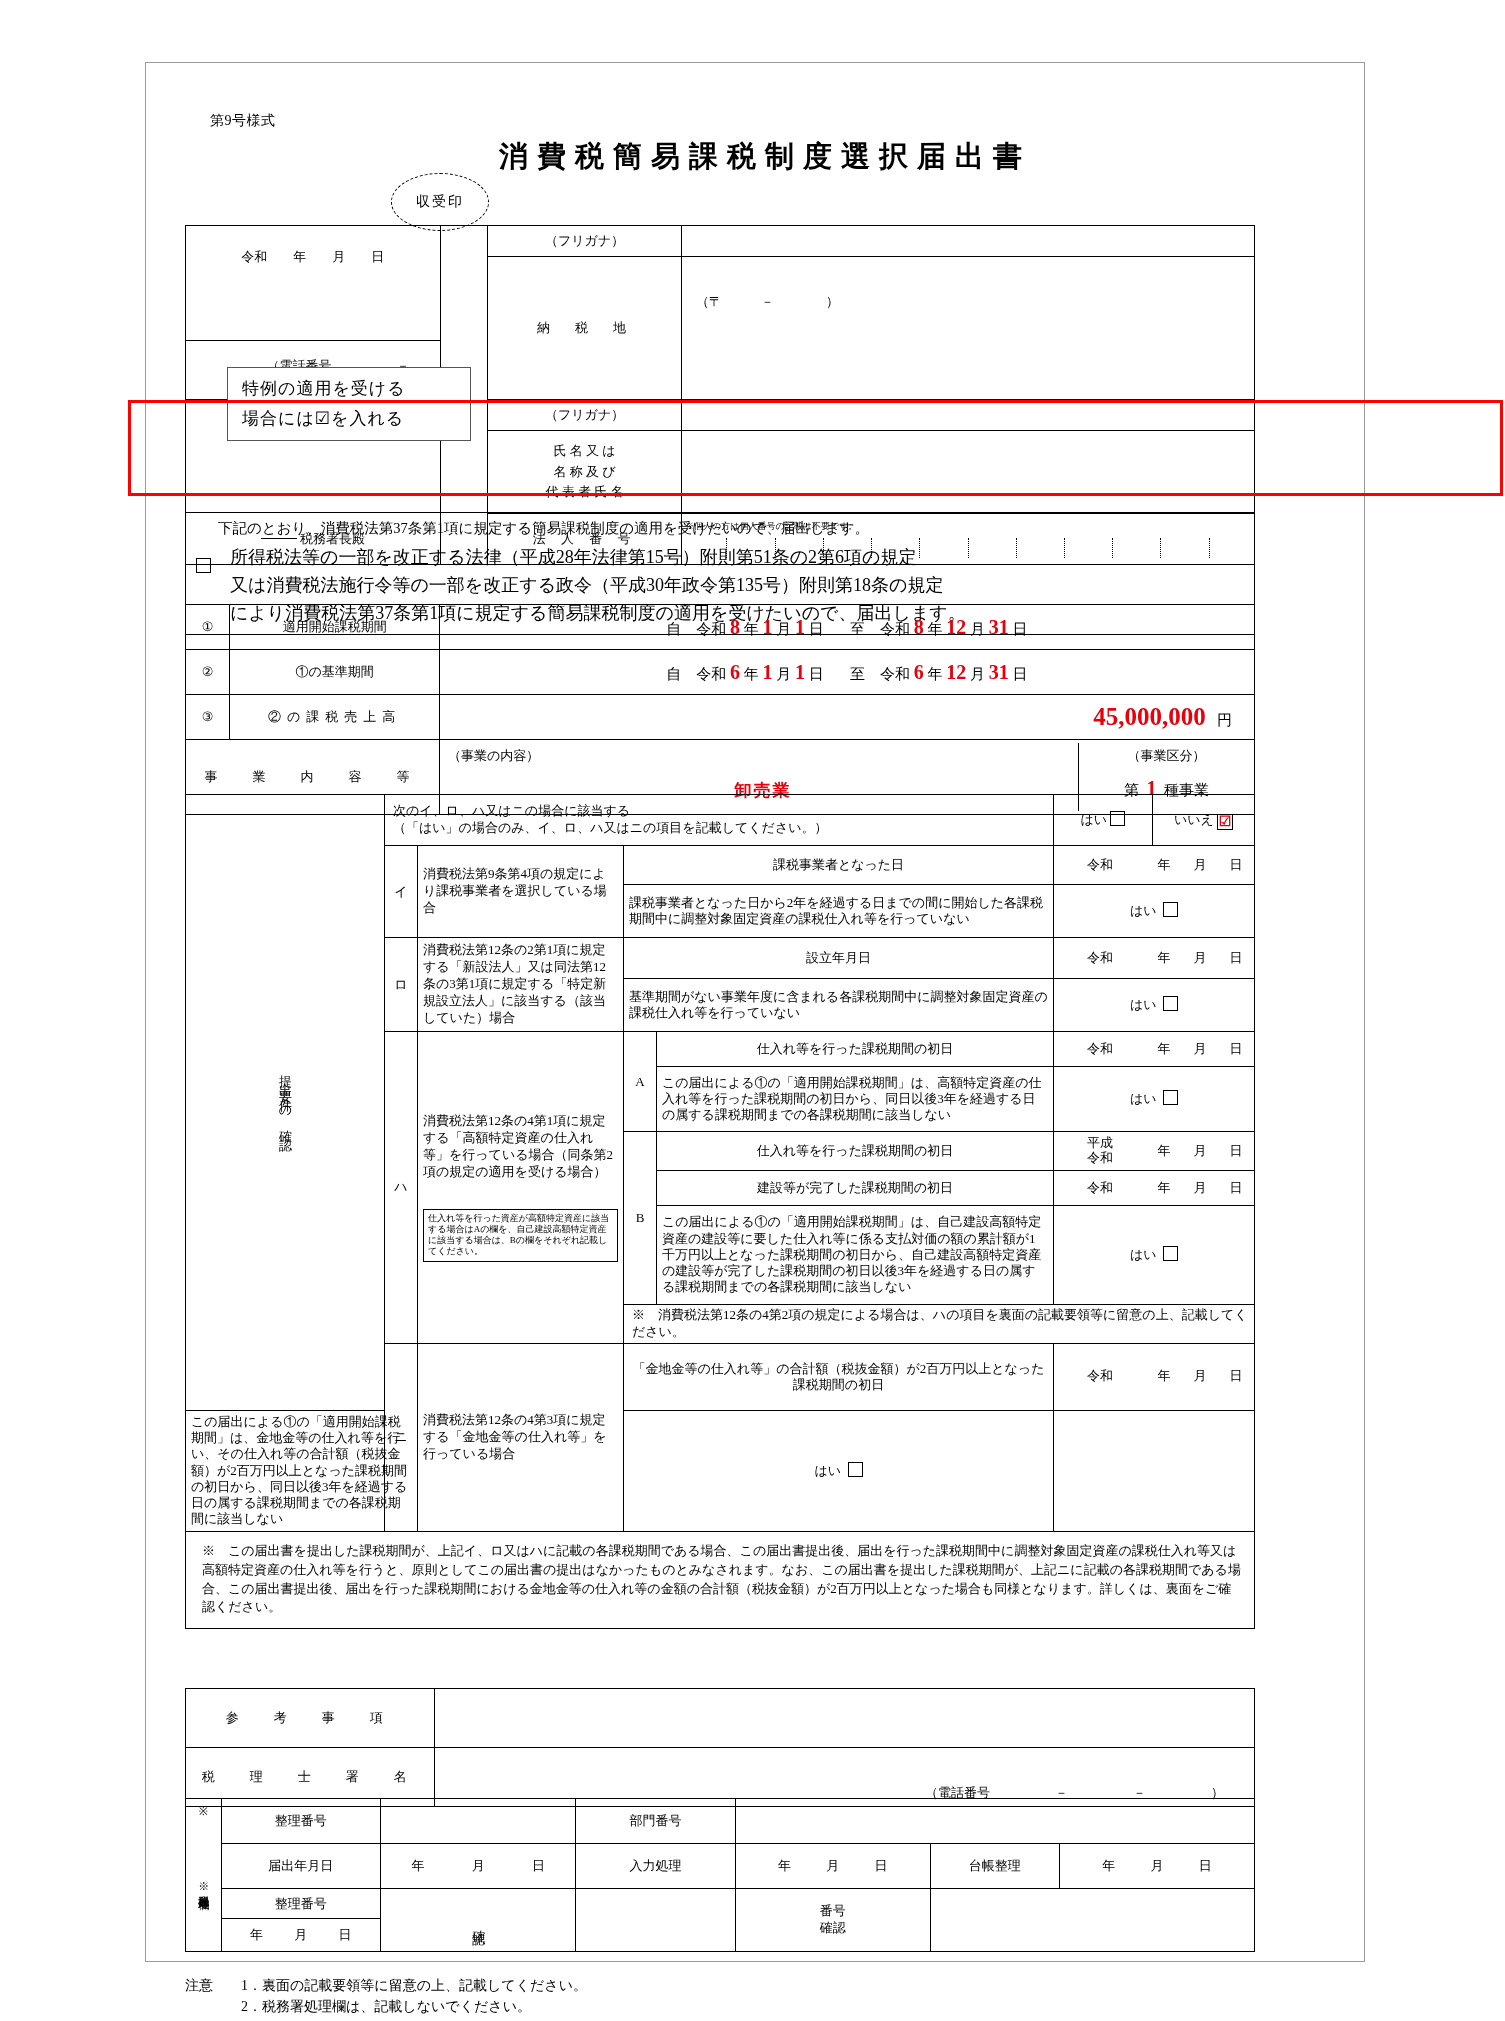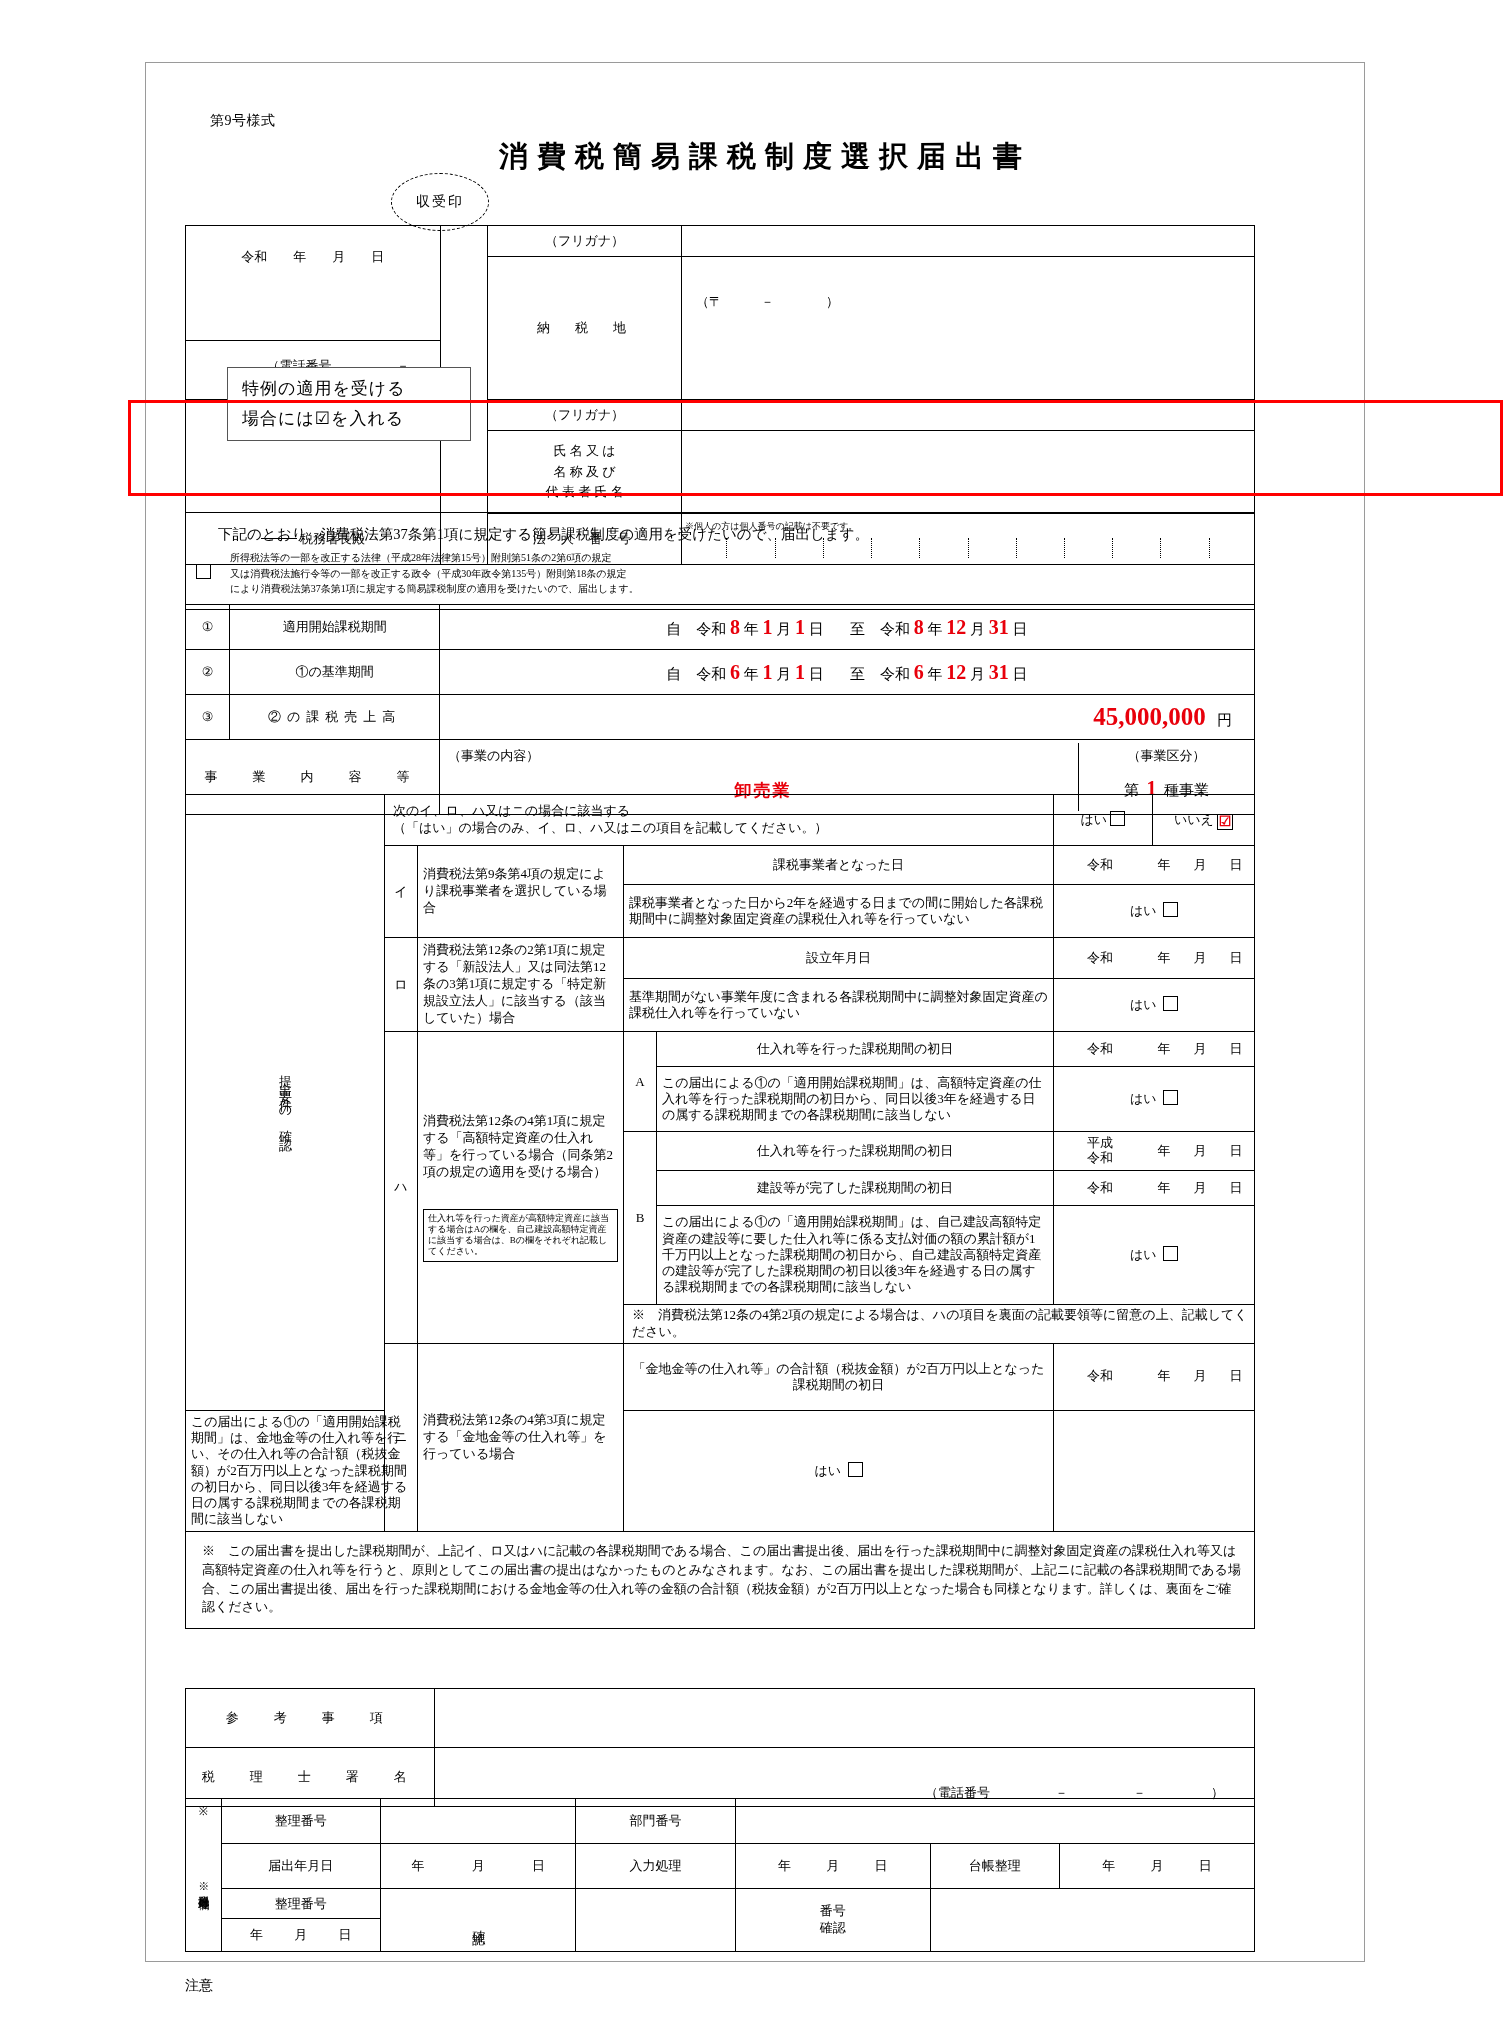--- a/index.html
+++ b/index.html
@@ -241,21 +241,21 @@
 
     <table class="tbl" style="left:0px; top:417px; width:1070px;">
       <tbody>
           <tr>
         <td style="height:84px; padding:6px 10px 6px 10px;">
           <div style="padding-left:22px; font-size:14.5px;">下記のとおり、消費税法第37条第1項に規定する簡易課税制度の適用を受けたいので、届出します。</div>
           <div style="display:flex; margin-top:6px;">
             <div style="width:34px; padding-top:14px;">
               <span class="cb"></span>
             </div>
-            <div class="sm" style="flex:1; font-size:10px; line-height:1.55;">
+            <div class="sm" style="flex:1; font-size:18px; line-height:1.55;">
               <div>所得税法等の一部を改正する法律（平成28年法律第15号）附則第51条の2第6項の規定</div>
               <div>又は消費税法施行令等の一部を改正する政令（平成30年政令第135号）附則第18条の規定</div>
               <div>により消費税法第37条第1項に規定する簡易課税制度の適用を受けたいので、届出します。</div>
             </div>
           </div>
         </td>
       </tr>
     </tbody>
       </table>
 
@@ -570,20 +570,24 @@
           <div>確認</div>
         </td>
         <td colspan="3"></td>
       </tr>
     </tbody>
       </table>
 
     <div class="notes" style="position:absolute; left:0px; top:1880px;">
       <div style="display:flex;">
         <div style="width:56px;">注意</div>
+        <div>
+          <div>1．裏面の記載要領等に留意の上、記載してください。</div>
+          <div>2．税務署処理欄は、記載しないでください。</div>
+        </div>
       </div>
     </div>
 
     <div class="callout">
       <div>特例の適用を受ける</div>
       <div>場合には☑を入れる</div>
     </div>
     <svg class="callout-tail" width="120" height="210" style="position:absolute; left:200px; top:272px; overflow:visible;">
       <polygon points="40,74 100,74 70,150 58,150" fill="#ffffff" stroke="#555555" stroke-width="1.5"></polygon>
       <line x1="40" y1="74" x2="100" y2="74" stroke="#ffffff" stroke-width="3"></line>

